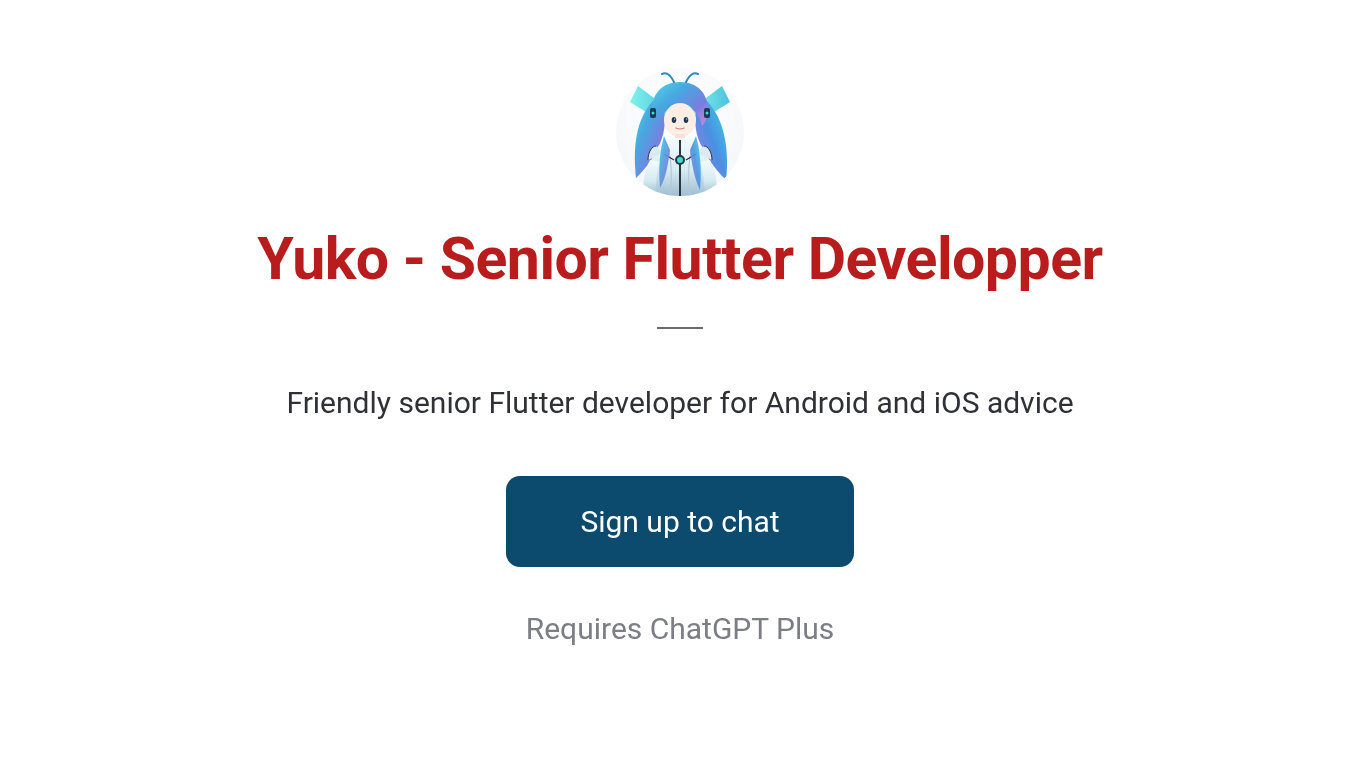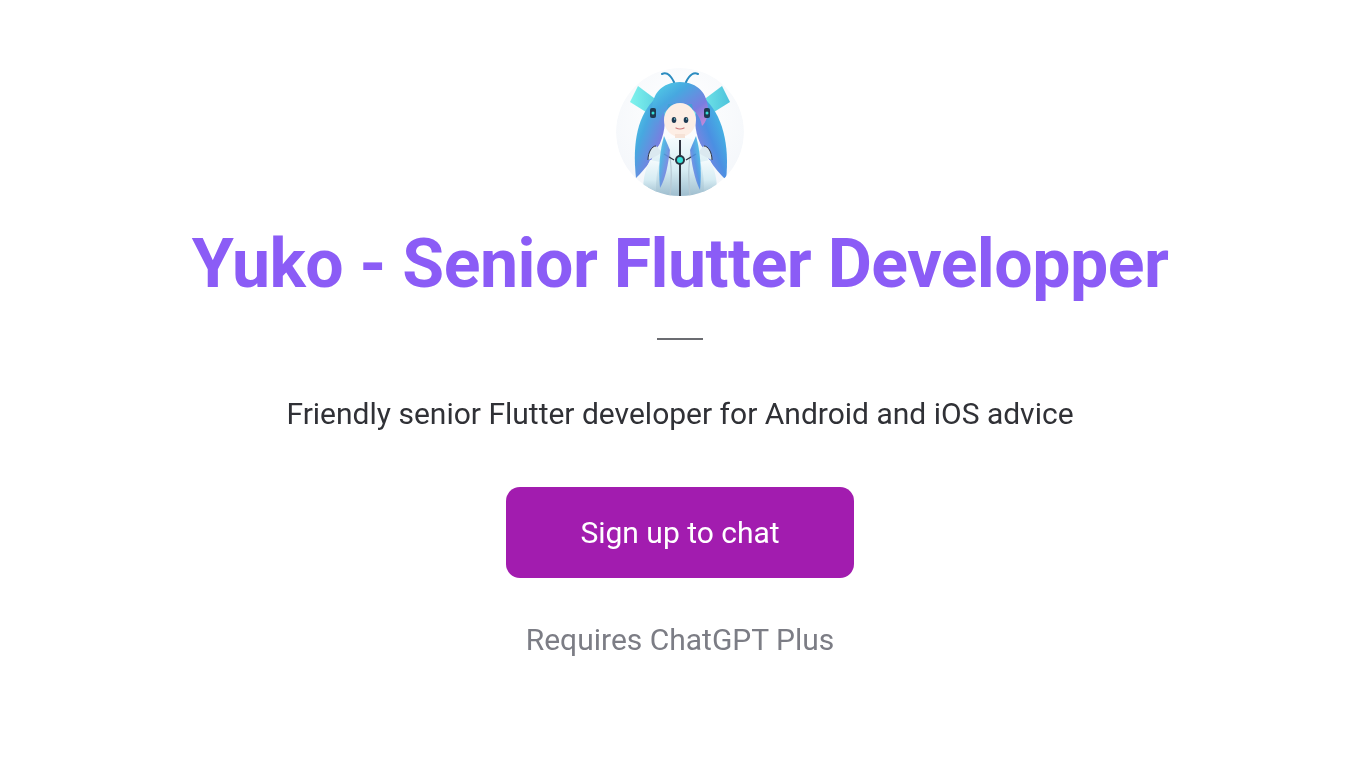--- a/index.html
+++ b/index.html
@@ -29,41 +29,41 @@
       border-radius: 50%;
       overflow: hidden;
       position: relative;
       background: #ffffff;
     }
     .avatar-art {
       position: absolute;
       inset: 0;
     }
     .title {
-      font-size: 68px;
+      font-size: 59px;
       font-weight: 700;
-      color: #8b5cf6;
+      color: #b91c1c;
       letter-spacing: -0.5px;
       margin-bottom: 34px;
       text-align: right;
     }
     .divider {
       width: 46px;
       height: 2px;
       background: #6b6c71;
       margin-bottom: 56px;
     }
     .subtitle {
       font-size: 30px;
       font-weight: 400;
       color: #303136;
       margin-bottom: 56px;
     }
     .cta-button {
-      background: #a21caf;
+      background: #0c4a6e;
       color: #ffffff;
       font-size: 30px;
       font-weight: 400;
       padding: 28px 74px;
       border: none;
       border-radius: 14px;
       cursor: pointer;
       margin-bottom: 44px;
       font-family: inherit;
     }

